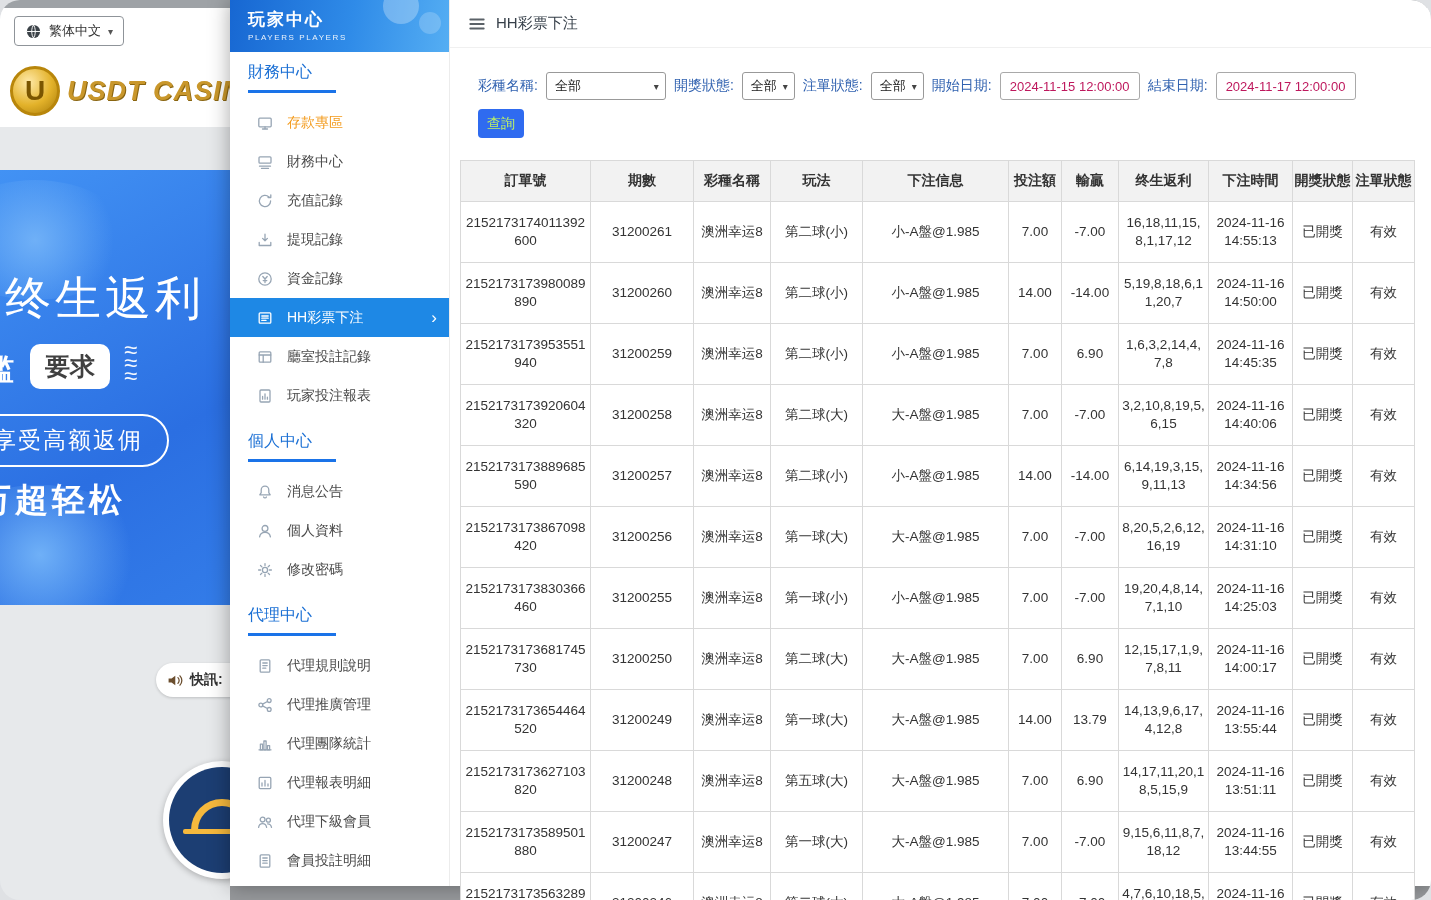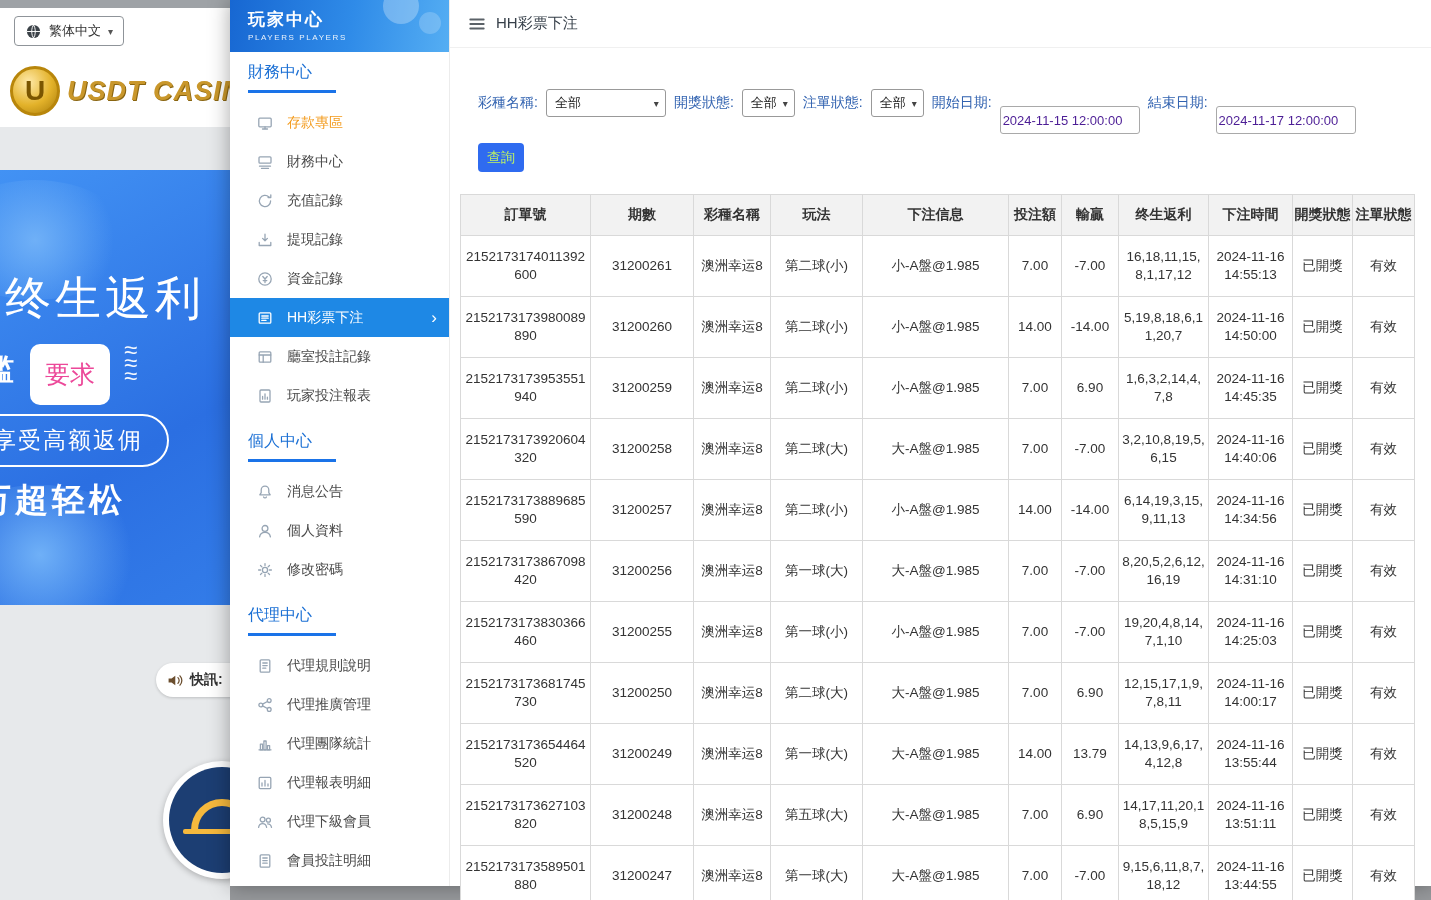--- a/index.html
+++ b/index.html
@@ -1,17 +1,17 @@
 <!DOCTYPE html>
 <html style="--accent: #1e88e5; --button-blue: #2f6bf0;"><head>
 <meta charset="utf-8">
 <style>
   html,body{margin:0;padding:0;background:#dfe1e4;}
   .stage{position:relative;width:1431px;height:900px;overflow:hidden;
-         font-family:"Liberation Sans","DejaVu Sans",sans-serif;background:#e7e9eb;}
+         font-family:"Liberation Sans","DejaVu Sans",sans-serif;background:#e7e9eb;border-radius:20px;}
 
   
   .top-strip{position:absolute;left:0;top:0;width:100%;height:8px;background:#9ea2a6;}
   .bg-topbar{position:absolute;left:0;top:8px;width:100%;height:47px;background:#fff;}
   .lang-btn{position:absolute;left:14px;top:8px;height:30px;padding:0 10px;display:flex;align-items:center;gap:7px;
             background:#fff;border:1px solid #8f9499;border-radius:4px;font-size:13px;color:#333;cursor:pointer;}
   .lang-btn .icon{width:17px;height:17px;}
   .lang-btn .caret{font-size:10px;color:#555;}
   .bg-logobar{position:absolute;left:0;top:55px;width:100%;height:72px;background:#fff;display:flex;align-items:center;padding-left:10px;box-sizing:border-box;}
   .coin{width:50px;height:50px;border-radius:50%;flex:none;display:flex;align-items:center;justify-content:center;
@@ -21,22 +21,22 @@
               text-shadow:1px 1px 0 #8a6510;white-space:nowrap;}
 
   .banner{position:absolute;left:0;top:170px;width:640px;height:435px;overflow:hidden;
           background:linear-gradient(150deg,#4292f4 0%,#2b6fe2 45%,#3c8bf0 100%);}
   .banner::before{content:"";position:absolute;left:-60px;top:10px;width:190px;height:120px;border-radius:50%;
           background:radial-gradient(circle,#6fb0f7 0%,rgba(111,176,247,0) 70%);}
   .banner::after{content:"";position:absolute;left:-70px;bottom:-20px;width:220px;height:140px;border-radius:50%;
           background:radial-gradient(circle,#6fb0f7 0%,rgba(111,176,247,0) 70%);}
   .banner-headline{position:absolute;left:5px;top:98px;color:#fff;font-size:46px;font-weight:normal;letter-spacing:4px;white-space:nowrap;z-index:2;}
   .banner-badge-prefix{position:absolute;left:-16px;top:180px;color:#fff;font-size:30px;font-weight:bold;z-index:2;}
-  .banner-badge{position:absolute;left:30px;top:174px;background:#fff;color:#ec4899;font-size:25px;font-weight:normal;
-                padding:14px 15px;border-radius:10px;z-index:2;}
+  .banner-badge{position:absolute;left:30px;top:174px;background:#fff;color:#404040;font-size:25px;font-weight:bold;
+                padding:6px 15px;border-radius:10px;z-index:2;}
   .banner-waves{position:absolute;left:124px;top:173px;color:rgba(255,255,255,.95);font-size:24px;line-height:13px;z-index:2;}
   .banner-pill{position:absolute;left:-58px;top:244px;border:2px solid #fff;border-radius:27px;color:#fff;
                font-size:23px;letter-spacing:2px;padding:9px 24px;white-space:nowrap;z-index:2;}
   .banner-tagline{position:absolute;left:-22px;top:308px;color:#fff;font-size:33px;font-weight:bold;letter-spacing:4px;white-space:nowrap;z-index:2;}
 
   .ticker{position:absolute;left:156px;top:663px;width:90px;height:34px;background:#fff;border-radius:17px 0 0 17px;
           display:flex;align-items:center;gap:6px;padding-left:11px;box-sizing:border-box;box-shadow:0 1px 3px rgba(0,0,0,.18);}
   .ticker .icon{width:17px;height:17px;color:#6b4e2e;}
   .ticker-label{font-size:14px;font-weight:bold;color:#333;}
 
@@ -78,22 +78,22 @@
   .content-topbar{height:48px;flex:none;display:flex;align-items:center;gap:10px;padding-left:18px;
                   border-bottom:1px solid #f0f0f0;box-sizing:border-box;}
   .menu-toggle{width:18px;height:18px;color:#5b6268;cursor:pointer;}
   .page-title{font-size:15px;color:#37404a;}
   .filters{display:flex;align-items:center;gap:8px;padding:24px 0 0 28px;font-size:14px;flex-wrap:wrap;}
   .filter-label{color:#3162b0;white-space:nowrap;}
   .select{height:28px;border:1px solid #999;border-radius:3px;background:#fff;display:inline-flex;align-items:center;
           gap:6px;padding:0 6px 0 8px;font-size:13px;color:#222;box-sizing:border-box;cursor:pointer;}
   .select.wide{width:120px;justify-content:space-between;}
   .select .caret{font-size:10px;color:#444;}
-  .dateinput{height:28px;width:140px;border:1px solid #a9a9a9;border-radius:3px;background:#fff;text-align:left;
-             font-size:13px;color:#4c1d95;box-sizing:border-box;font-family:inherit;margin-top:34px;}
+  .dateinput{height:28px;width:140px;border:1px solid #a9a9a9;border-radius:3px;background:#fff;text-align:center;
+             font-size:13px;color:#be185d;box-sizing:border-box;font-family:inherit;}
   .search-row{padding:9px 0 0 28px;}
   .search-btn{width:46px;height:29px;background:var(--button-blue,#2f6bf0);color:#bef264;border:none;border-radius:4px;
               font-size:14px;cursor:pointer;font-family:inherit;}
 
   table.bets{border-collapse:collapse;table-layout:fixed;width:954px;margin:22px 17px 0 10px;font-size:13.5px;color:#333;}
   table.bets th{background:#f2f2f2;border:1px solid #d9d9d9;height:40px;font-weight:bold;font-size:14px;padding:0 1px;}
   table.bets td{border:1px solid #d9d9d9;height:56px;text-align:center;padding:2px 3px;word-break:break-all;line-height:1.35;background:#fff;}
   .icon svg{width:100%;height:100%;display:block;}
 </style>
 </head>

